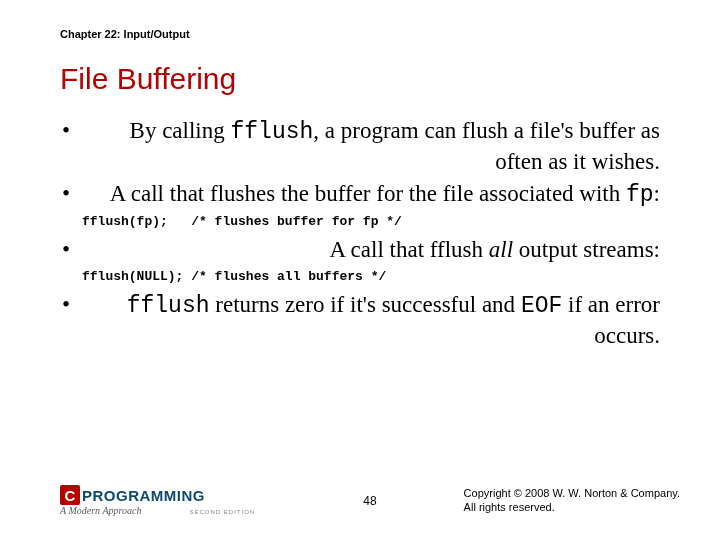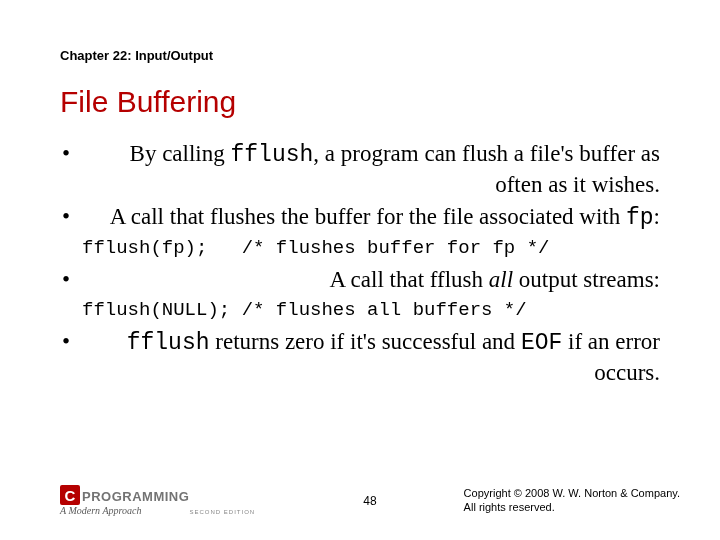--- a/index.html
+++ b/index.html
@@ -10,24 +10,23 @@
     font-family: "Times New Roman", Times, serif;
     position: relative;
     overflow: hidden;
   }
   .slide {
     padding: 28px 60px 0 60px;
   }
   .chapter {
     font-family: Arial, Helvetica, sans-serif;
     font-weight: bold;
-    font-size: 13px;
+    font-size: 11px;
     color: #000;
     margin-bottom: 22px;
-    margin-top: 20px;
   }
   .title {
     font-family: Arial, Helvetica, sans-serif;
     font-size: 30px;
     color: #b50000;
     text-align: left;
     margin-bottom: 20px;
   }
   ul.bullets {
     list-style: none;
@@ -48,23 +47,24 @@
     left: 2px;
     top: 0;
     font-size: 23px;
   }
   .mono {
     font-family: "Courier New", Courier, monospace;
   }
   .italic { font-style: italic; }
   .code-line {
     font-family: "Courier New", Courier, monospace;
-    font-size: 19px;
+    font-size: 13px;
     margin: 4px 0 6px 22px;
     white-space: pre;
+    font-weight: bold;
   }
   .footer {
     position: absolute;
     bottom: 24px;
     left: 60px;
     right: 40px;
     display: flex;
     align-items: center;
   }
   .logo {
@@ -86,23 +86,23 @@
     font-weight: bold;
     font-size: 15px;
     display: inline-flex;
     align-items: center;
     justify-content: center;
     border-radius: 2px;
   }
   .logo-word {
     font-family: Arial, sans-serif;
     font-weight: 800;
-    font-size: 13px;
+    font-size: 15px;
     letter-spacing: 0.5px;
-    color: #737373;
+    color: #0c4a6e;
   }
   .logo-sub {
     font-family: "Times New Roman", serif;
     font-style: italic;
     font-size: 10px;
     color: #5a5a5a;
     margin-top: 1px;
   }
   .logo-ed {
     font-family: Arial, sans-serif;

